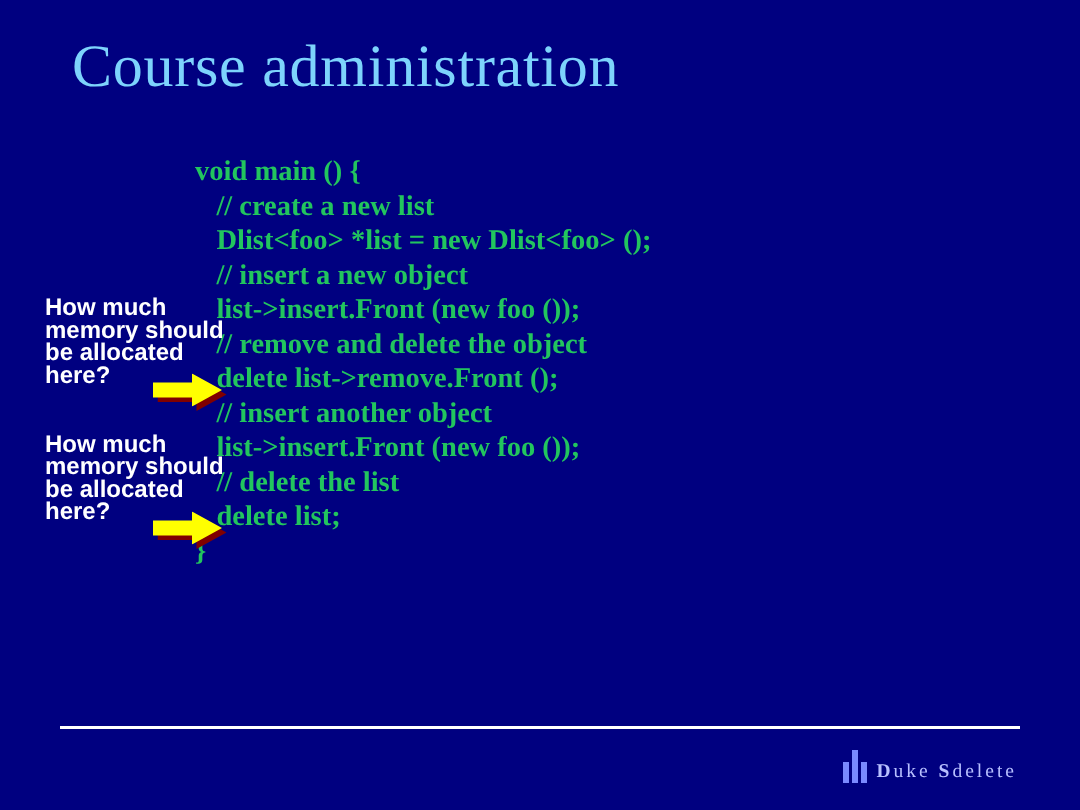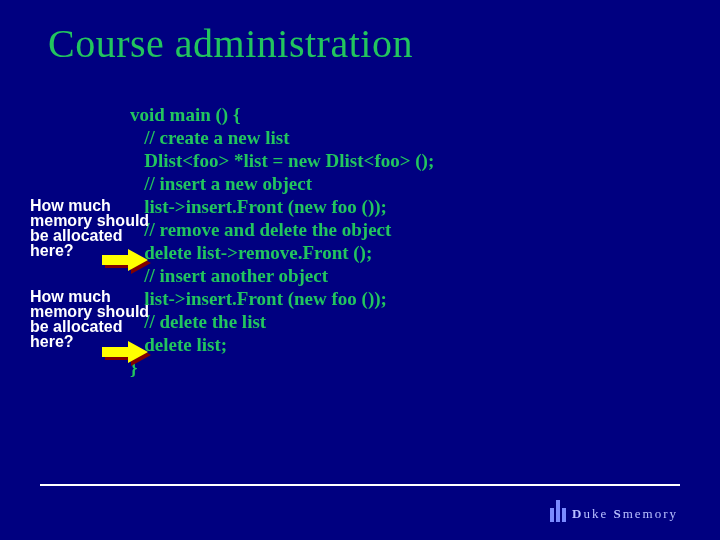--- a/index.html
+++ b/index.html
@@ -13,21 +13,21 @@
   }
   .slide {
     width: 720px;
     height: 540px;
     position: relative;
     padding: 20px 40px 0 48px;
   }
   .title {
     font-size: 40px;
     font-weight: normal;
-    color: #22c55e;
+    color: #7dd3fc;
     margin-bottom: 36px;
     letter-spacing: 0.5px;
   }
   .content {
     position: relative;
   }
   .code {
     font-family: Liberation Serif, serif;
     font-weight: bold;
     font-size: 19px;
@@ -151,16 +151,16 @@
 
   <div class="footer-line"></div>
 
   <div class="logo">
     <div class="logo-mark">
       <span></span>
         <span></span>
         <span></span>
     </div>
     <div class="logo-text">
-      <b>D</b><span>uke</span>&nbsp;<b>S</b><span>memory</span>
+      <b>D</b><span>uke</span>&nbsp;<b>S</b><span>delete</span>
     </div>
   </div>
 </div>
 
 </body></html>

